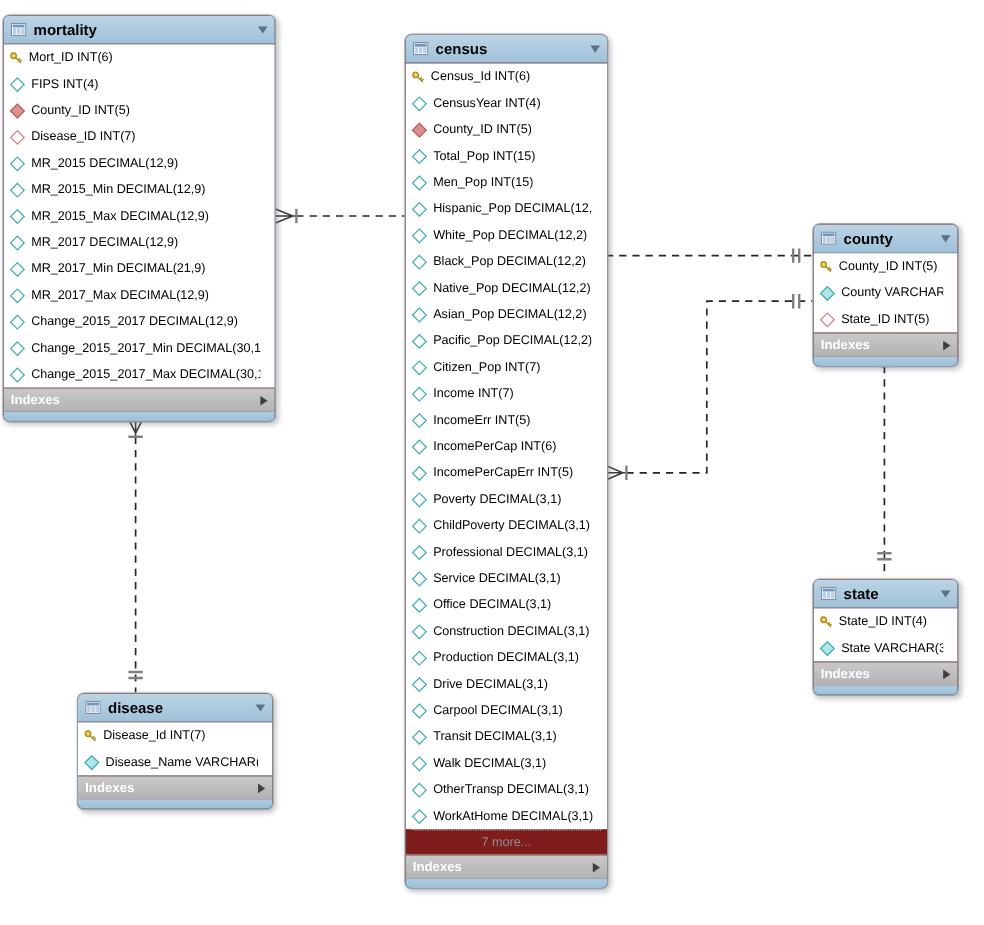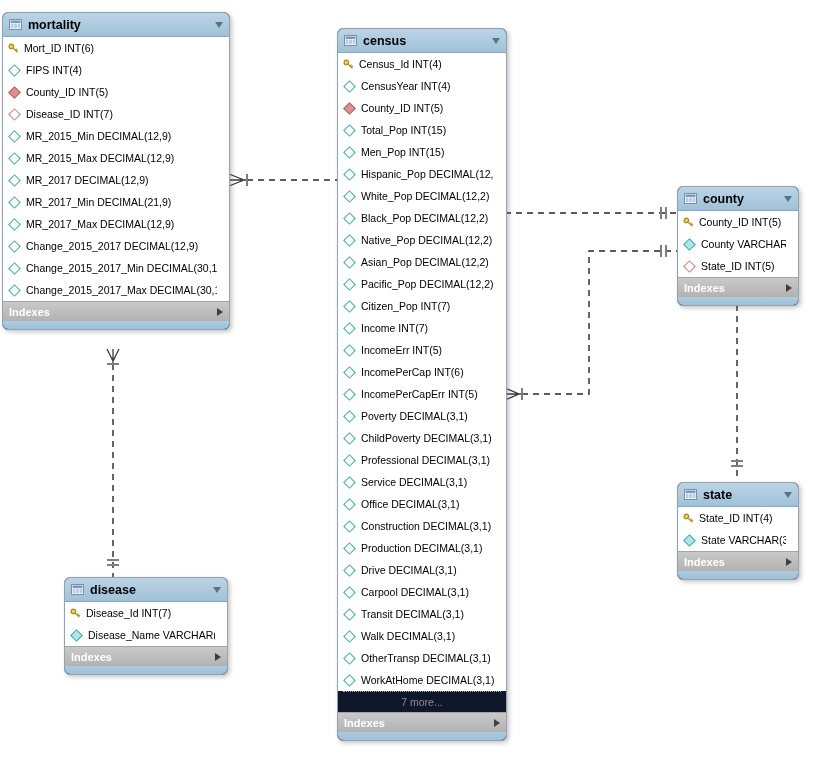--- a/index.html
+++ b/index.html
@@ -1,19 +1,19 @@
 <!DOCTYPE html>
 <html><head>
 <meta charset="utf-8">
 <style>
   html,body{margin:0;padding:0;background:#fff;}
   #canvas{position:relative;width:820px;height:771px;background:#ffffff;overflow:hidden;
           font-family:"Liberation Sans","DejaVu Sans",sans-serif;}
   #wires{position:absolute;left:0;top:0;z-index:1;}
-  .db-table{position:absolute;z-index:2;background:#0f172a;border:1px solid #8fa3b2;border-radius:6px;
+  .db-table{position:absolute;z-index:2;background:#7f1d1d;border:1px solid #8fa3b2;border-radius:6px;
             box-shadow:2px 2px 4px rgba(90,90,90,.35);overflow:hidden;}
   .tbl-header{height:23px;display:flex;align-items:center;gap:6px;padding:0 6px;
               background:linear-gradient(#bcd4e5,#9fc1d8);border-bottom:1px solid #87a5bb;}
   .tbl-title{font-size:12.5px;font-weight:bold;color:#000;white-space:nowrap;}
   .hdr-arrow{margin-left:auto;width:0;height:0;border-left:4.5px solid transparent;
              border-right:4.5px solid transparent;border-top:6px solid #5d7182;}
   .tbl-body{background:#fff;}
   .col-row{height:22px;display:flex;align-items:center;gap:5px;padding:0 12px 0 5px;}
   .col-text{font-size:10.5px;color:#000;white-space:nowrap;overflow:hidden;}
   .icon{flex:0 0 auto;display:inline-flex;}
@@ -108,20 +108,24 @@
         <div class="col-row">
           <span class="icon diamond diamond-filled-red-icon"></span>
           <span class="col-text">County_ID INT(5)</span>
         </div>
         <div class="col-row">
           <span class="icon diamond diamond-outline-red-icon"></span>
           <span class="col-text">Disease_ID INT(7)</span>
         </div>
         <div class="col-row">
           <span class="icon diamond diamond-outline-teal-icon"></span>
+          <span class="col-text">MR_2015 DECIMAL(12,9)</span>
+        </div>
+        <div class="col-row">
+          <span class="icon diamond diamond-outline-teal-icon"></span>
           <span class="col-text">MR_2015_Min DECIMAL(12,9)</span>
         </div>
         <div class="col-row">
           <span class="icon diamond diamond-outline-teal-icon"></span>
           <span class="col-text">MR_2015_Max DECIMAL(12,9)</span>
         </div>
         <div class="col-row">
           <span class="icon diamond diamond-outline-teal-icon"></span>
           <span class="col-text">MR_2017 DECIMAL(12,9)</span>
         </div>
@@ -168,21 +172,21 @@
       <span class="hdr-arrow"></span>
     </div>
     <div class="tbl-body">
         <div class="col-row">
           <span class="icon">
             <svg width="11" height="11" viewBox="0 0 11 11">
               <circle cx="3.4" cy="3.4" r="2.3" fill="#f2d25a" stroke="#ab8c1d" stroke-width="1.2"></circle>
               <path d="M5.1 5.1 L9.4 9.4 M7.1 7.1 L8.6 5.6 M8.4 8.4 L9.9 6.9" fill="none" stroke="#ab8c1d" stroke-width="1.2"></path>
             </svg>
           </span>
-          <span class="col-text">Census_Id INT(4)</span>
+          <span class="col-text">Census_Id INT(6)</span>
         </div>
         <div class="col-row">
           <span class="icon diamond diamond-outline-teal-icon"></span>
           <span class="col-text">CensusYear INT(4)</span>
         </div>
         <div class="col-row">
           <span class="icon diamond diamond-filled-red-icon"></span>
           <span class="col-text">County_ID INT(5)</span>
         </div>
         <div class="col-row">

